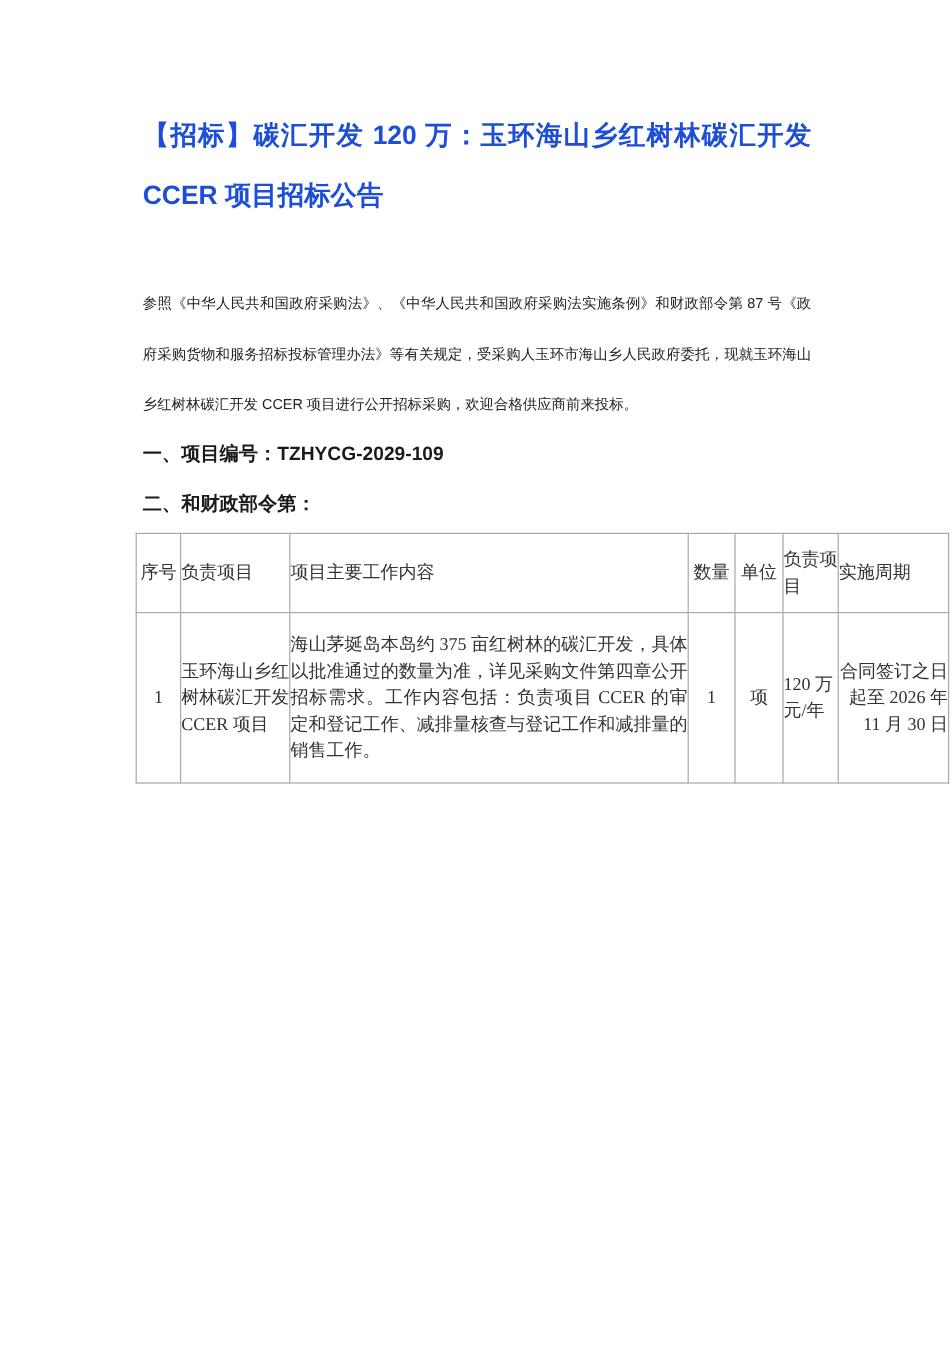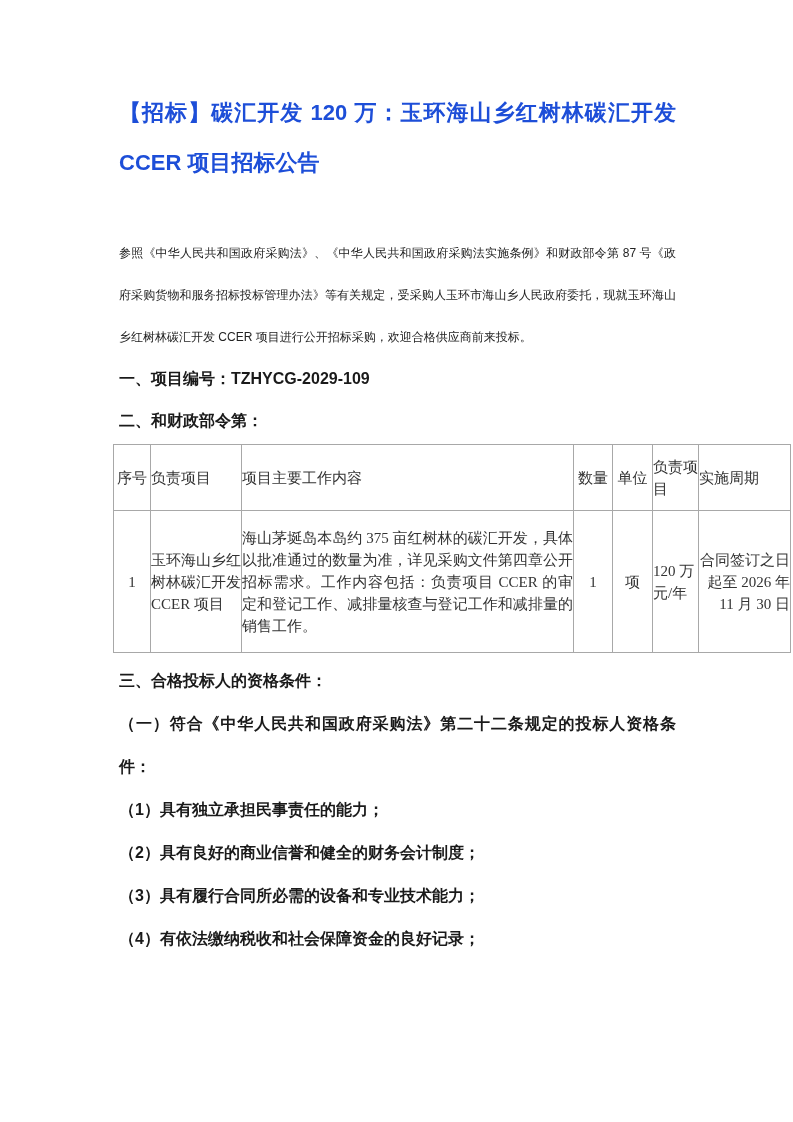--- a/index.html
+++ b/index.html
@@ -127,28 +127,15 @@
             <td class="td-content">海山茅埏岛本岛约 375 亩红树林的碳汇开发，具体以批准通过的数量为准，详见采购文件第四章公开招标需求。工作内容包括：负责项目 CCER 的审定和登记工作、减排量核查与登记工作和减排量的销售工作。</td>
             <td class="cell-qty">1</td>
             <td class="cell-qty">项</td>
             <td class="cell-budget">120 万元/年</td>
             <td class="td-period">合同签订之日起至 2026 年 11 月 30 日</td>
           </tr>
         </tbody>
       </table>
     </div>
 
-    <div class="lower">
-      <p class="heading-par">三、合格投标人的资格条件：</p>
-
-      <p class="heading-par">（一）符合《中华人民共和国政府采购法》第二十二条规定的投标人资格条件：</p>
-
-      <p class="heading-par">（1）具有独立承担民事责任的能力；</p>
-
-      <p class="heading-par">（2）具有良好的商业信誉和健全的财务会计制度；</p>
-
-      <p class="heading-par">（3）具有履行合同所必需的设备和专业技术能力；</p>
-
-      <p class="heading-par">（4）有依法缴纳税收和社会保障资金的良好记录；</p>
-    </div>
 
   </div>
 </div>
 
 </body></html>

